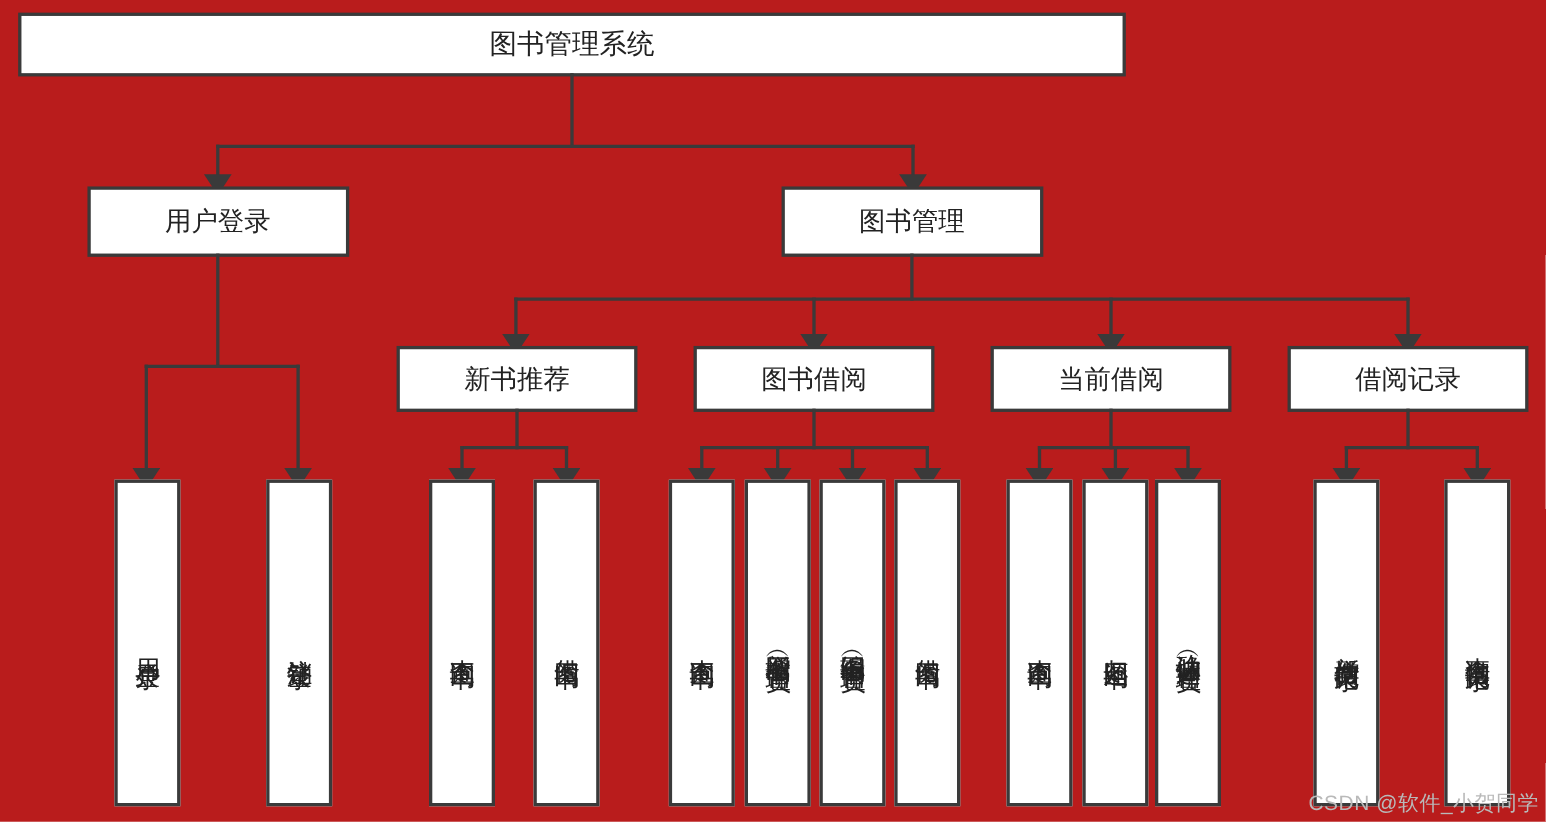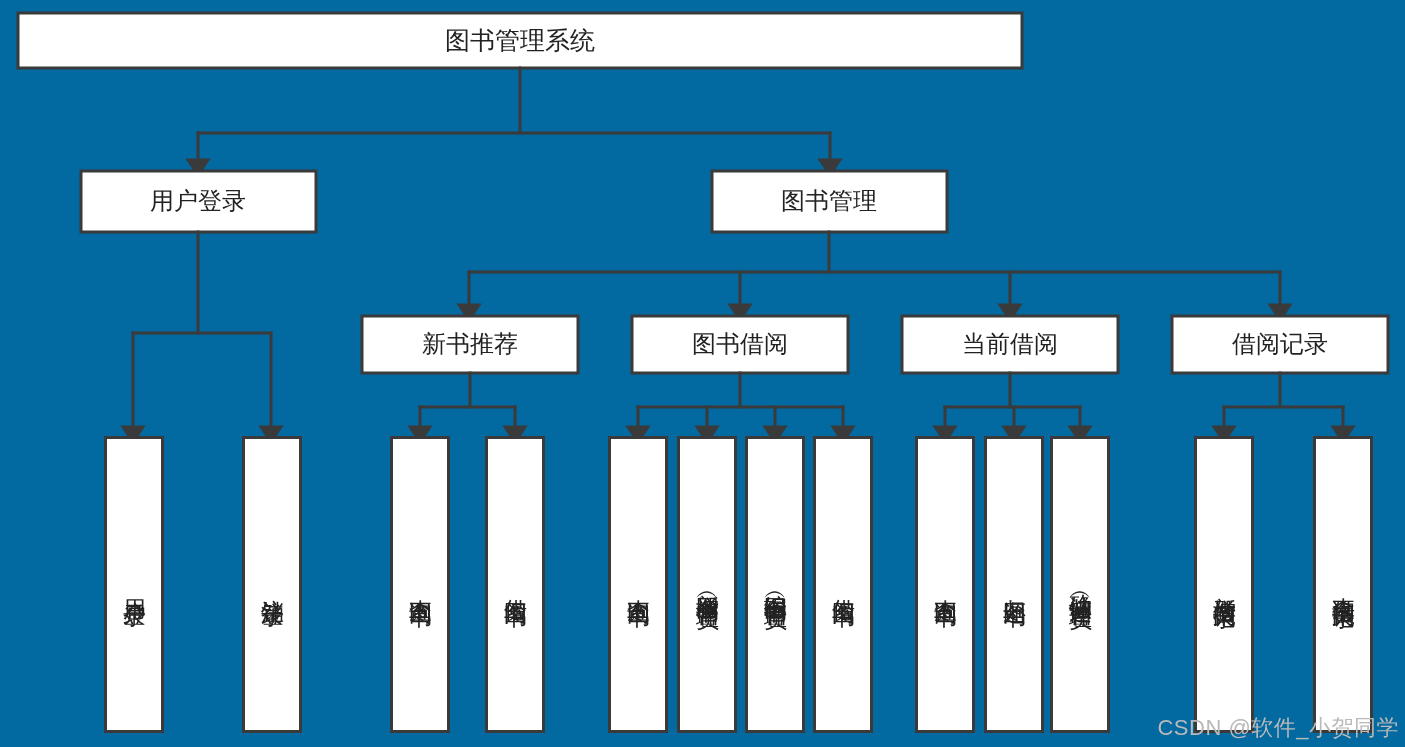--- a/index.html
+++ b/index.html
@@ -1,25 +1,25 @@
 <!DOCTYPE html>
 <html><head>
 <meta charset="utf-8">
 <style>
   html,body{margin:0;padding:0;background:#ffffff;}
   body{width:1405px;height:747px;overflow:hidden;
        font-family:"Liberation Sans","DejaVu Sans",sans-serif;}
-  #diagram-root{position:relative;width:1405px;height:747px;background:#0369a1;}
+  #diagram-root{position:relative;width:1405px;height:747px;background:#b91c1c;}
   svg#tree-svg{position:absolute;left:0;top:0;width:1405px;height:747px;}
   .node-box{fill:#ffffff;stroke:#3a3a3a;stroke-width:3;}
   .link-line{stroke:#3a3a3a;stroke-width:3;fill:none;stroke-linecap:square;}
   .node-label-h{font-family:"Liberation Sans","DejaVu Sans",sans-serif;
       font-size:24px;fill:#222;dominant-baseline:middle;text-anchor:middle;}
   .root-label{font-size:25px;}
-  .watermark{position:absolute;right:6px;bottom:4px;font-size:22px;
+  .watermark{position:absolute;right:6px;bottom:4px;font-size:19px;
       color:#b9b9b9;font-family:"Liberation Sans","DejaVu Sans",sans-serif;
       white-space:nowrap;letter-spacing:.5px;}
   .vleaf{position:absolute;box-sizing:border-box;background:#fff;
       border:3px solid #3a3a3a;display:flex;align-items:center;
       justify-content:center;overflow:hidden;}
   .vleaf span{writing-mode:vertical-rl;text-orientation:upright;
       font-size:23px;line-height:1.12;color:#222;letter-spacing:2px;
       font-family:"Liberation Sans","DejaVu Sans",sans-serif;
       white-space:nowrap;}
 </style>

